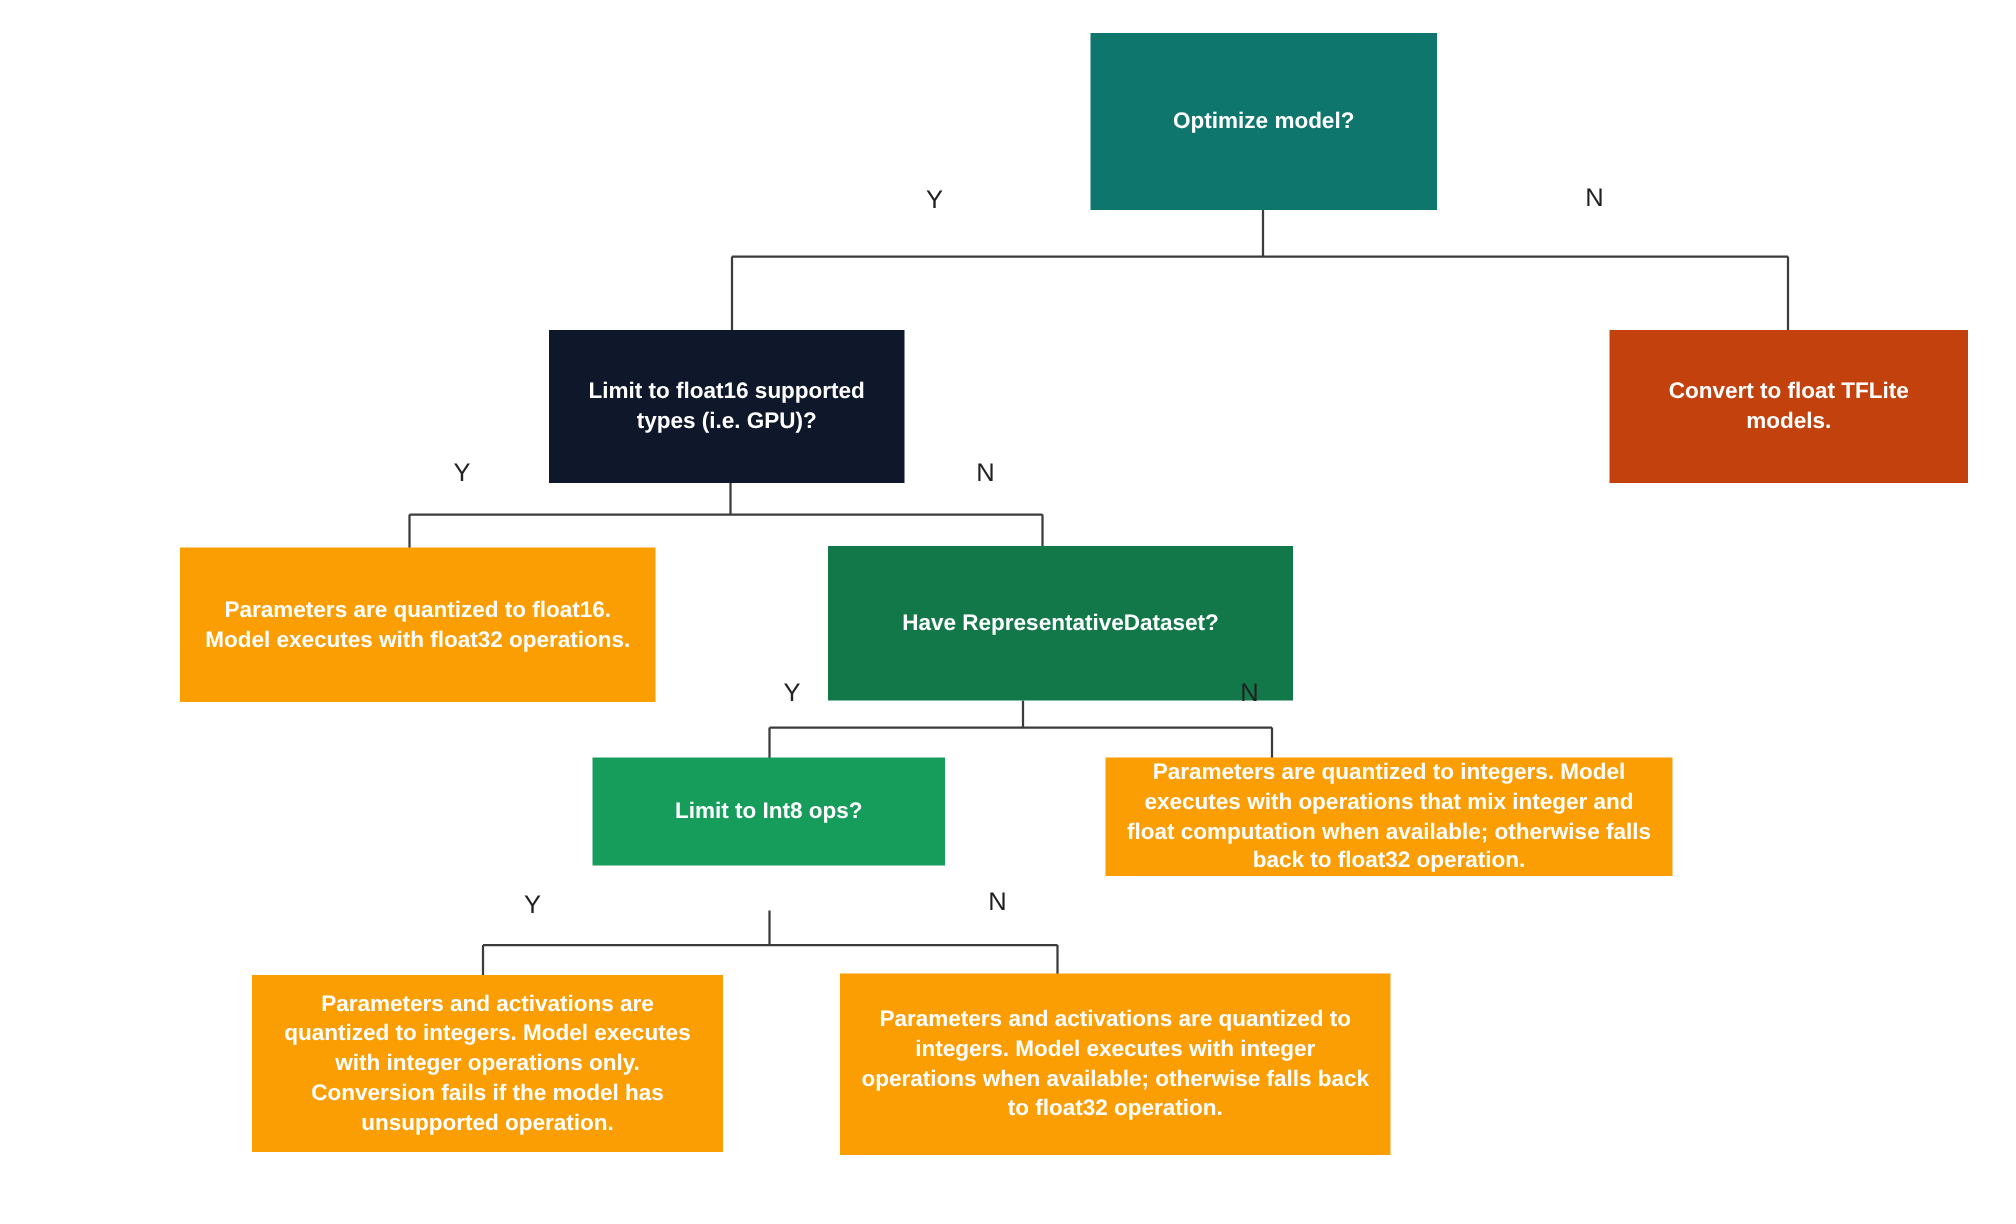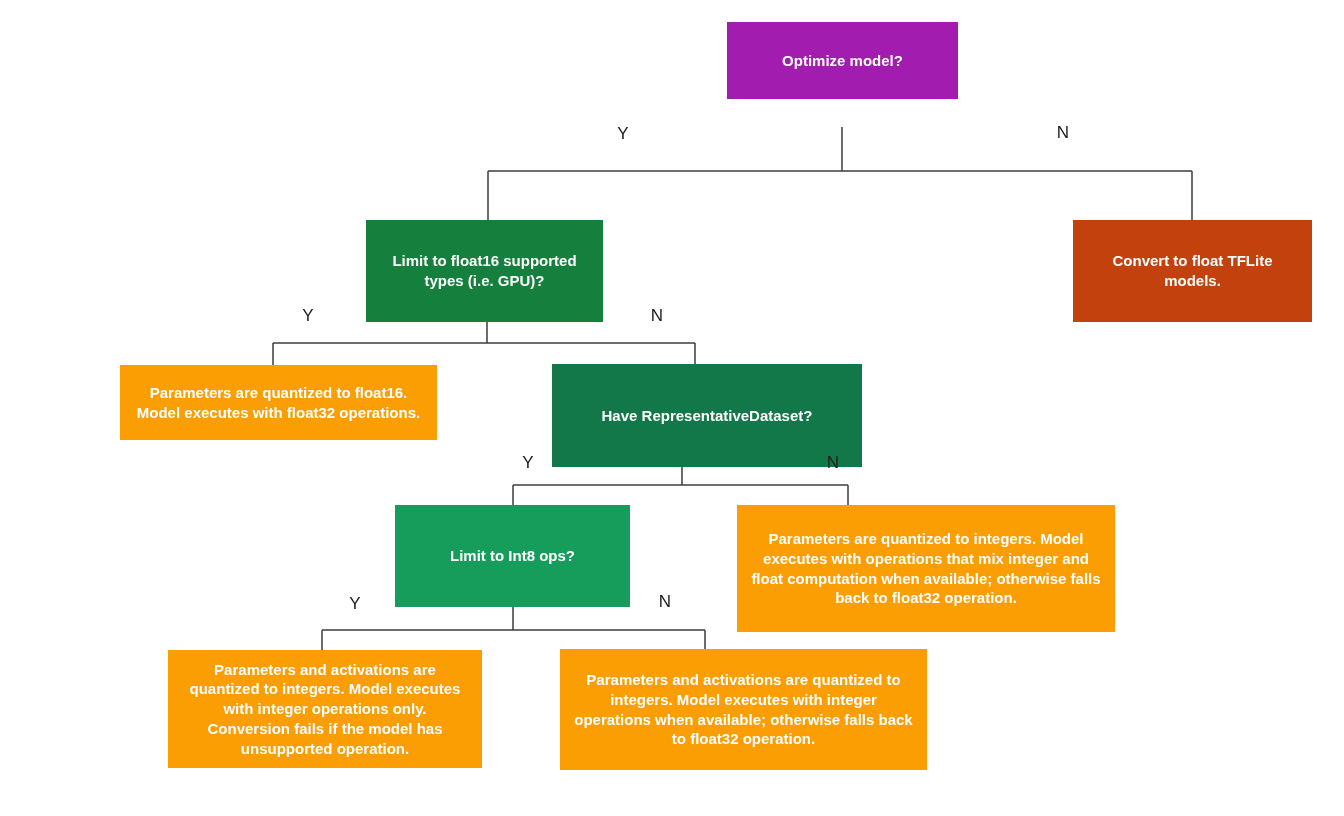--- a/index.html
+++ b/index.html
@@ -61,27 +61,27 @@
       <polyline points="682,467 682,485" fill="none" stroke="#3C3C3C" stroke-width="1.5"></polyline>
       <polyline points="513,485 848,485" fill="none" stroke="#3C3C3C" stroke-width="1.5"></polyline>
       <polyline points="513,485 513,506" fill="none" stroke="#3C3C3C" stroke-width="1.5"></polyline>
       <polyline points="848,485 848,506" fill="none" stroke="#3C3C3C" stroke-width="1.5"></polyline>
       <polyline points="513,607 513,630" fill="none" stroke="#3C3C3C" stroke-width="1.5"></polyline>
       <polyline points="322,630 705,630" fill="none" stroke="#3C3C3C" stroke-width="1.5"></polyline>
       <polyline points="322,630 322,651" fill="none" stroke="#3C3C3C" stroke-width="1.5"></polyline>
       <polyline points="705,630 705,650" fill="none" stroke="#3C3C3C" stroke-width="1.5"></polyline>
     </svg>
   <div id="node-layer">
-      <div class="node" style="left: 727px; top: 22px; width: 231px; height: 77px; background: #a21caf; color: rgb(255, 255, 255);">Optimize model?</div>
-      <div class="node" style="left: 366px; top: 220px; width: 237px; height: 102px; background: #15803d; color: rgb(255, 255, 255);">Limit to float16 supported types (i.e. GPU)?</div>
+      <div class="node" style="left: 727px; top: 22px; width: 231px; height: 118px; background: #0f766e; color: rgb(255, 255, 255);">Optimize model?</div>
+      <div class="node" style="left: 366px; top: 220px; width: 237px; height: 102px; background: #0f172a; color: rgb(255, 255, 255);">Limit to float16 supported types (i.e. GPU)?</div>
       <div class="node" style="left: 1073px; top: 220px; width: 239px; height: 102px; background: #c2410c; color: rgb(255, 255, 255);">Convert to float TFLite models.</div>
-      <div class="node" style="left: 120px; top: 365px; width: 317px; height: 75px; background: rgb(251, 158, 4); color: rgb(255, 255, 255);">Parameters are quantized to float16. Model executes with float32 operations.</div>
+      <div class="node" style="left: 120px; top: 365px; width: 317px; height: 103px; background: rgb(251, 158, 4); color: rgb(255, 255, 255);">Parameters are quantized to float16. Model executes with float32 operations.</div>
       <div class="node" style="left: 552px; top: 364px; width: 310px; height: 103px; background: rgb(18, 120, 74); color: rgb(255, 255, 255);">Have RepresentativeDataset?</div>
-      <div class="node" style="left: 395px; top: 505px; width: 235px; height: 102px; background: rgb(22, 156, 91); color: rgb(255, 255, 255);">Limit to Int8 ops?</div>
-      <div class="node" style="left: 737px; top: 505px; width: 378px; height: 127px; background: rgb(251, 158, 4); color: rgb(255, 255, 255);">Parameters are quantized to integers. Model executes with operations that mix integer and float computation when available; otherwise falls back to float32 operation.</div>
+      <div class="node" style="left: 395px; top: 505px; width: 235px; height: 72px; background: rgb(22, 156, 91); color: rgb(255, 255, 255);">Limit to Int8 ops?</div>
+      <div class="node" style="left: 737px; top: 505px; width: 378px; height: 79px; background: rgb(251, 158, 4); color: rgb(255, 255, 255);">Parameters are quantized to integers. Model executes with operations that mix integer and float computation when available; otherwise falls back to float32 operation.</div>
       <div class="node" style="left: 168px; top: 650px; width: 314px; height: 118px; background: rgb(251, 158, 4); color: rgb(255, 255, 255);">Parameters and activations are quantized to integers. Model executes with integer operations only. Conversion fails if the model has unsupported operation.</div>
       <div class="node" style="left: 560px; top: 649px; width: 367px; height: 121px; background: rgb(251, 158, 4); color: rgb(255, 255, 255);">Parameters and activations are quantized to integers. Model executes with integer operations when available; otherwise falls back to float32 operation.</div>
       <div class="branch-label" style="left: 623px; top: 133px; color: rgb(33, 33, 33);">Y</div>
       <div class="branch-label" style="left: 1063px; top: 132px; color: rgb(33, 33, 33);">N</div>
       <div class="branch-label" style="left: 308px; top: 315px; color: rgb(33, 33, 33);">Y</div>
       <div class="branch-label" style="left: 657px; top: 315px; color: rgb(33, 33, 33);">N</div>
       <div class="branch-label" style="left: 528px; top: 462px; color: rgb(33, 33, 33);">Y</div>
       <div class="branch-label" style="left: 833px; top: 462px; color: rgb(33, 33, 33);">N</div>
       <div class="branch-label" style="left: 355px; top: 603px; color: rgb(33, 33, 33);">Y</div>
       <div class="branch-label" style="left: 665px; top: 601px; color: rgb(33, 33, 33);">N</div>

